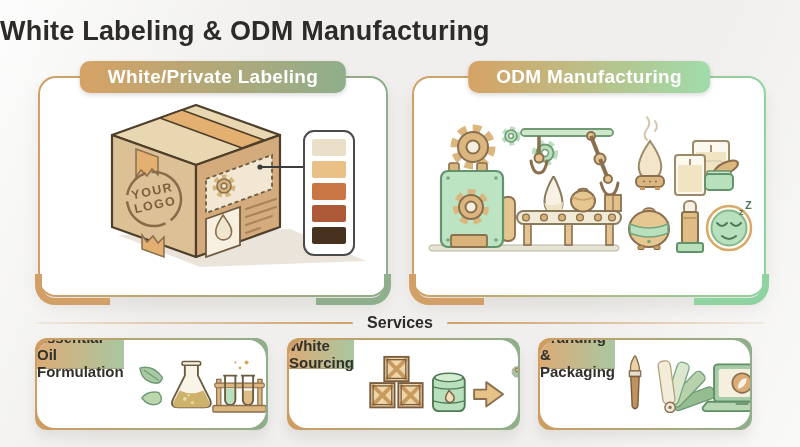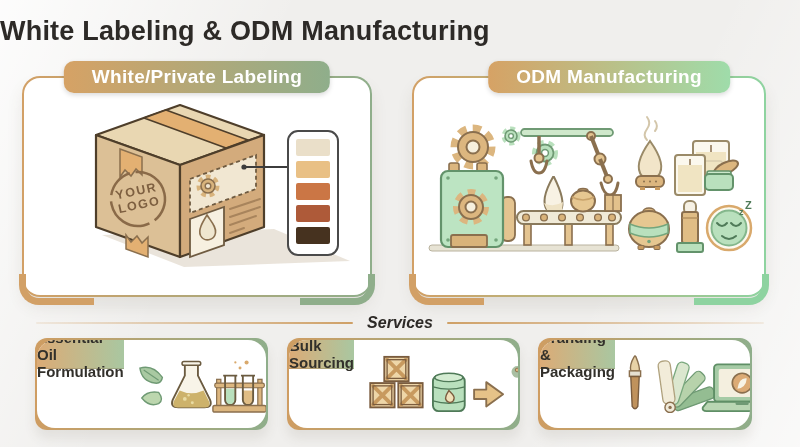--- a/index.html
+++ b/index.html
@@ -6,39 +6,39 @@
   .stage{position:relative;width:800px;height:447px;overflow:hidden;
     background:
       linear-gradient(115deg, rgba(255,255,255,.85) 0%, rgba(255,255,255,0) 30%),
       linear-gradient(295deg, rgba(255,255,255,.65) 0%, rgba(255,255,255,0) 28%),
       #f0efed;}
   .title{position:absolute;top:16px;left:0;width:100%;text-align:left;
     font-size:27px;font-weight:bold;color:#2d2a27;letter-spacing:.2px;}
   
   .panel{position:absolute;top:76px;height:221px;border-radius:18px;padding:2px;
     box-sizing:border-box;box-shadow:0 10px 16px rgba(90,80,60,.10);}
-  .panel-left{left:22px;width:350px;background:linear-gradient(90deg,#d2a066,#8fae8b);}
+  .panel-left{left:38px;width:350px;background:linear-gradient(90deg,#d2a066,#8fae8b);}
   .panel-right{left:412px;width:354px;background:linear-gradient(90deg,#d2a066,#8ed3a0);}
   .panel-inner{width:100%;height:100%;background:#ffffff;border-radius:16px;
     display:flex;align-items:center;justify-content:center;box-sizing:border-box;}
   .pill{position:absolute;top:-15px;left:50%;transform:translateX(-50%);
     padding:5px 28px;border-radius:10px;color:#ffffff;font-weight:bold;font-size:19px;
     white-space:nowrap;letter-spacing:.3px;box-shadow:0 2px 5px rgba(0,0,0,.15);}
   .pill-left{background:linear-gradient(90deg,#d6a265,#8fae8b);}
-  .pill-right{background:linear-gradient(90deg,#d6a265,#9fdcaa);margin-left:20px;}
+  .pill-right{background:linear-gradient(90deg,#d6a265,#9fdcaa);}
   .corner{position:absolute;width:68px;height:24px;}
   .corner-bl{left:-3px;bottom:-8px;border-left:7px solid #d2a066;border-bottom:7px solid #d2a066;
     border-bottom-left-radius:20px;}
   .corner-br{right:-3px;bottom:-8px;border-right:7px solid;border-bottom:7px solid;
     border-bottom-right-radius:20px;}
   .panel-left .corner-br{border-color:#8fae8b;}
   .panel-right .corner-br{border-color:#8ed3a0;}
   
   .services-divider{position:absolute;top:311px;left:36px;width:728px;height:24px;
-    display:flex;align-items:center;gap:14px;font-style:italic;}
+    display:flex;align-items:center;gap:14px;}
   .divider-line{flex:1;height:2px;border-radius:1px;}
   .divider-line.left{background:linear-gradient(90deg,rgba(210,160,102,.15),#cfa066);}
   .divider-line.right{background:linear-gradient(90deg,#cfa066,rgba(210,160,102,.15));}
   .services-label{font-weight:bold;font-size:16px;color:#2d2a27;}
   
   .card{position:absolute;top:338px;height:92px;border-radius:12px;padding:2px;
     box-sizing:border-box;background:linear-gradient(90deg,#cf9d62,#8fae8b);
     box-shadow:0 8px 12px rgba(90,80,60,.10);}
   .card-1{left:35px;width:233px;}
   .card-2{left:287px;width:233px;}
@@ -292,21 +292,21 @@
             <path d="M176,8 C173,13 171,17 172.5,20 A5.5,5.5 0 0 0 183,18 C184,14 179,12 176,8 Z" fill="#ecd49a" stroke="#b07c43" stroke-width="1.5"></path>
           </g>
           <path d="M184,44 Q196,40 198,50 Q190,58 182,52 Q178,48 184,44 Z" fill="#a9c9a2" stroke="#6f9a74" stroke-width="1.5"></path>
         </svg>
       </div>
     </div>
   </div>
 
   <div class="card card-2">
     <div class="card-inner">
-      <div class="card-header">Bulk Sourcing</div>
+      <div class="card-header">White Sourcing</div>
       <div class="card-body">
         <svg width="214" height="58" viewBox="0 0 220 62">
           <g>
             <g transform="translate(28,2)">
               <rect width="26" height="26" fill="#eed6a8" stroke="#7a5c3e" stroke-width="2"></rect>
               <line x1="3" y1="3" x2="23" y2="23" stroke="#c89a5f" stroke-width="4" stroke-linecap="round"></line>
               <line x1="23" y1="3" x2="3" y2="23" stroke="#c89a5f" stroke-width="4" stroke-linecap="round"></line>
               <rect x="3" y="3" width="20" height="20" fill="none" stroke="#7a5c3e" stroke-width="1.4"></rect>
             </g>
             <g transform="translate(13,30)">

